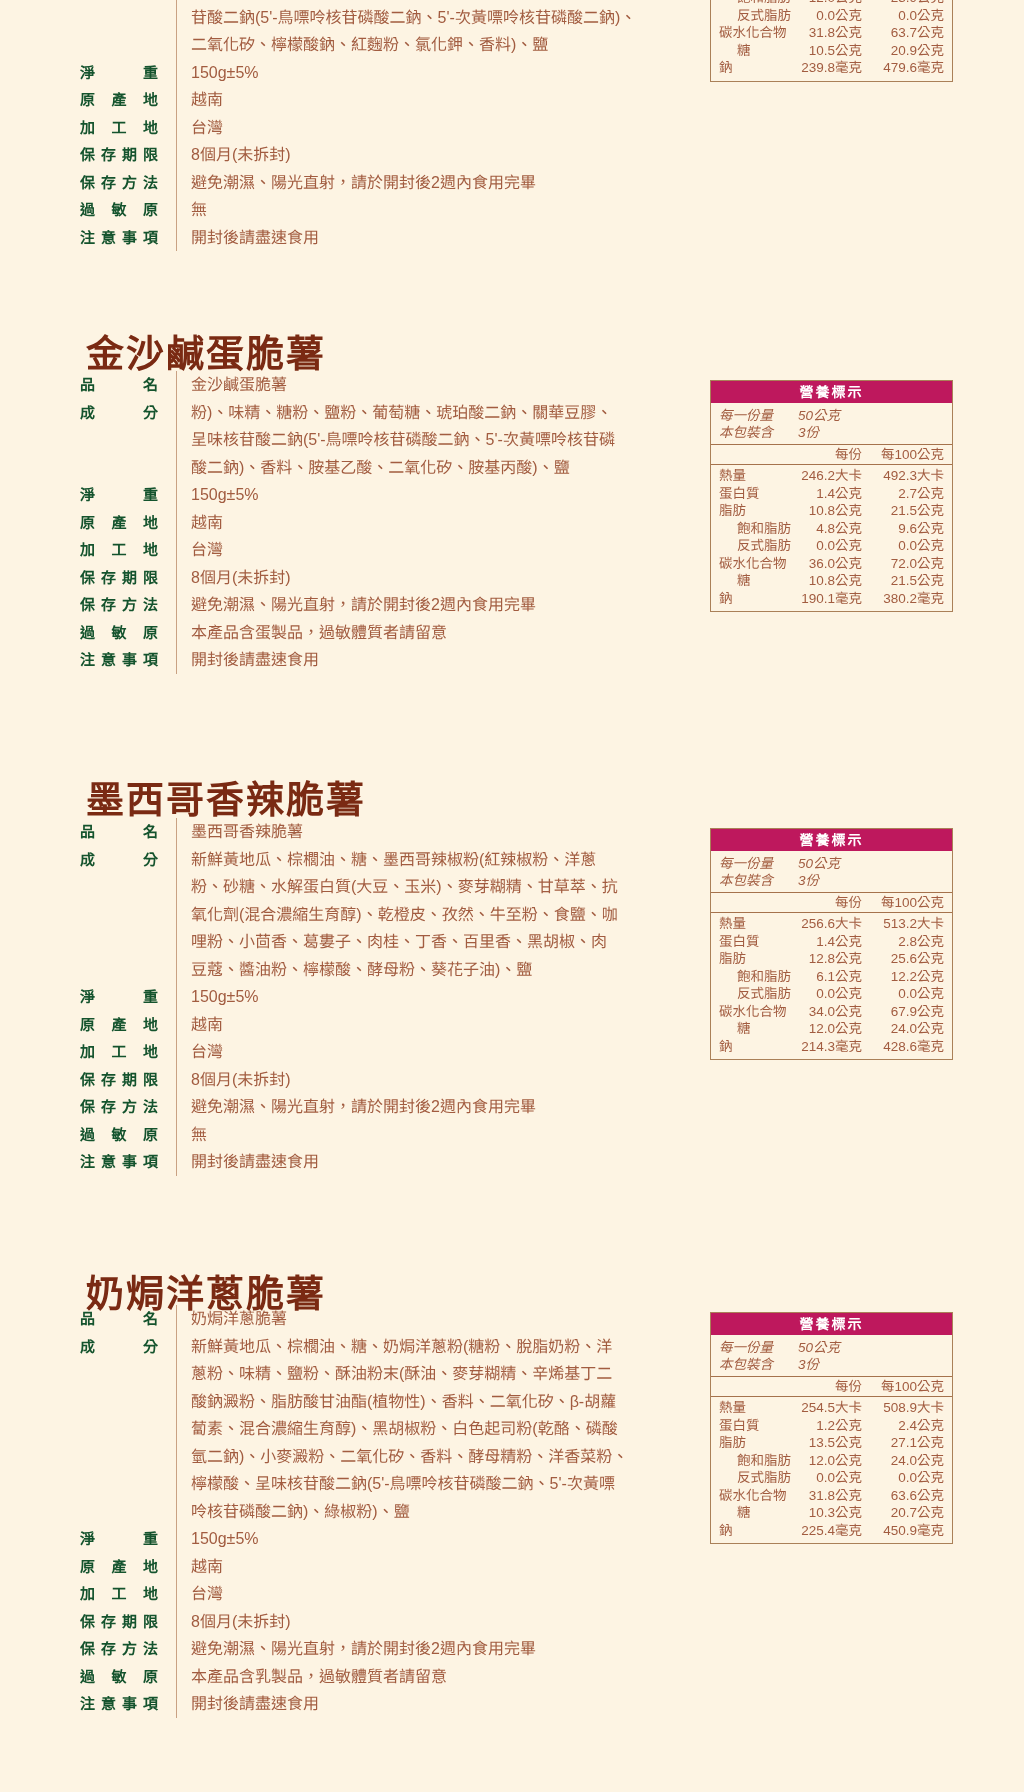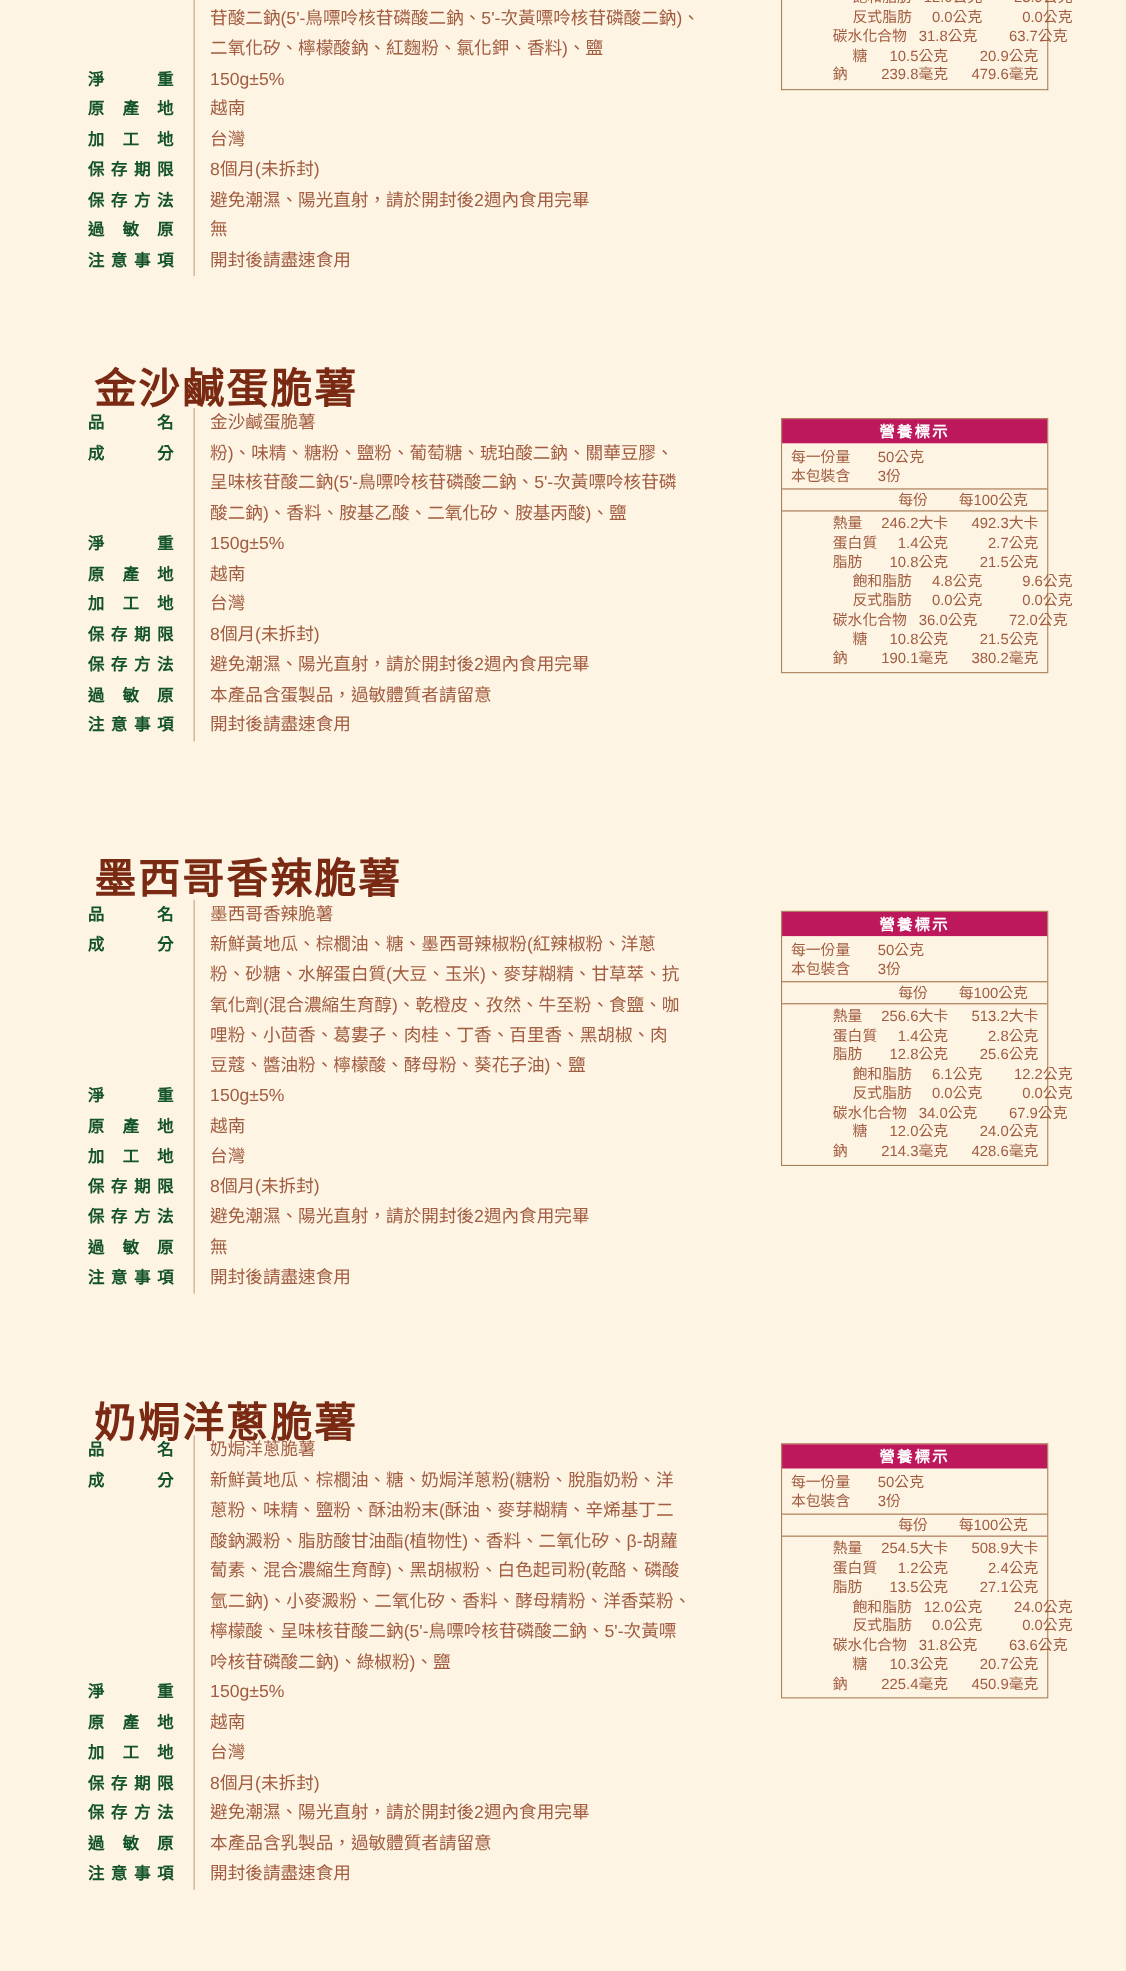--- a/index.html
+++ b/index.html
@@ -41,32 +41,32 @@
     color:#a25c40;font-size:13.5px;
     background:transparent;
   }
   .ntable.partial{border-top:none;}
   .nt-head{
     height:22px;line-height:22px;
     background:#be185d;color:#ffffff;
     font-weight:700;font-size:14px;text-align:center;
     letter-spacing:2px;
   }
-  .nt-serving{padding:4px 8px 3px 8px;}
+  .nt-serving{padding:4px 8px 3px 8px;font-style:italic;}
   .srow{display:grid;grid-template-columns:1fr 64px 82px;line-height:17px;}
   .srow .c2{text-align:left;}
   .nt-hr{border-top:1px solid #a5724c;height:0;}
   .nt-colhead{
     display:grid;grid-template-columns:1fr 64px 82px;
     line-height:19px;padding:0 8px;
   }
-  .nt-colhead .c2,.nt-colhead .c3{text-align:center;font-weight:400;}
+  .nt-colhead .c2,.nt-colhead .c3{text-align:right;font-weight:400;}
   .nt-rows{padding:2px 8px 4px 8px;}
   .nrow{display:grid;grid-template-columns:1fr 64px 82px;line-height:17.5px;}
-  .nrow .c1{white-space:nowrap;margin-left:38px;}
+  .nrow .c1{white-space:nowrap;}
   .nrow .c1.ind{padding-left:18px;}
   .nrow .c2,.nrow .c3{text-align:right;white-space:nowrap;}
   .partial .nt-rows{padding-top:0;}
 </style>
 </head>
 <body>
 
 <div id="page">
   <div class="section s0">
 

